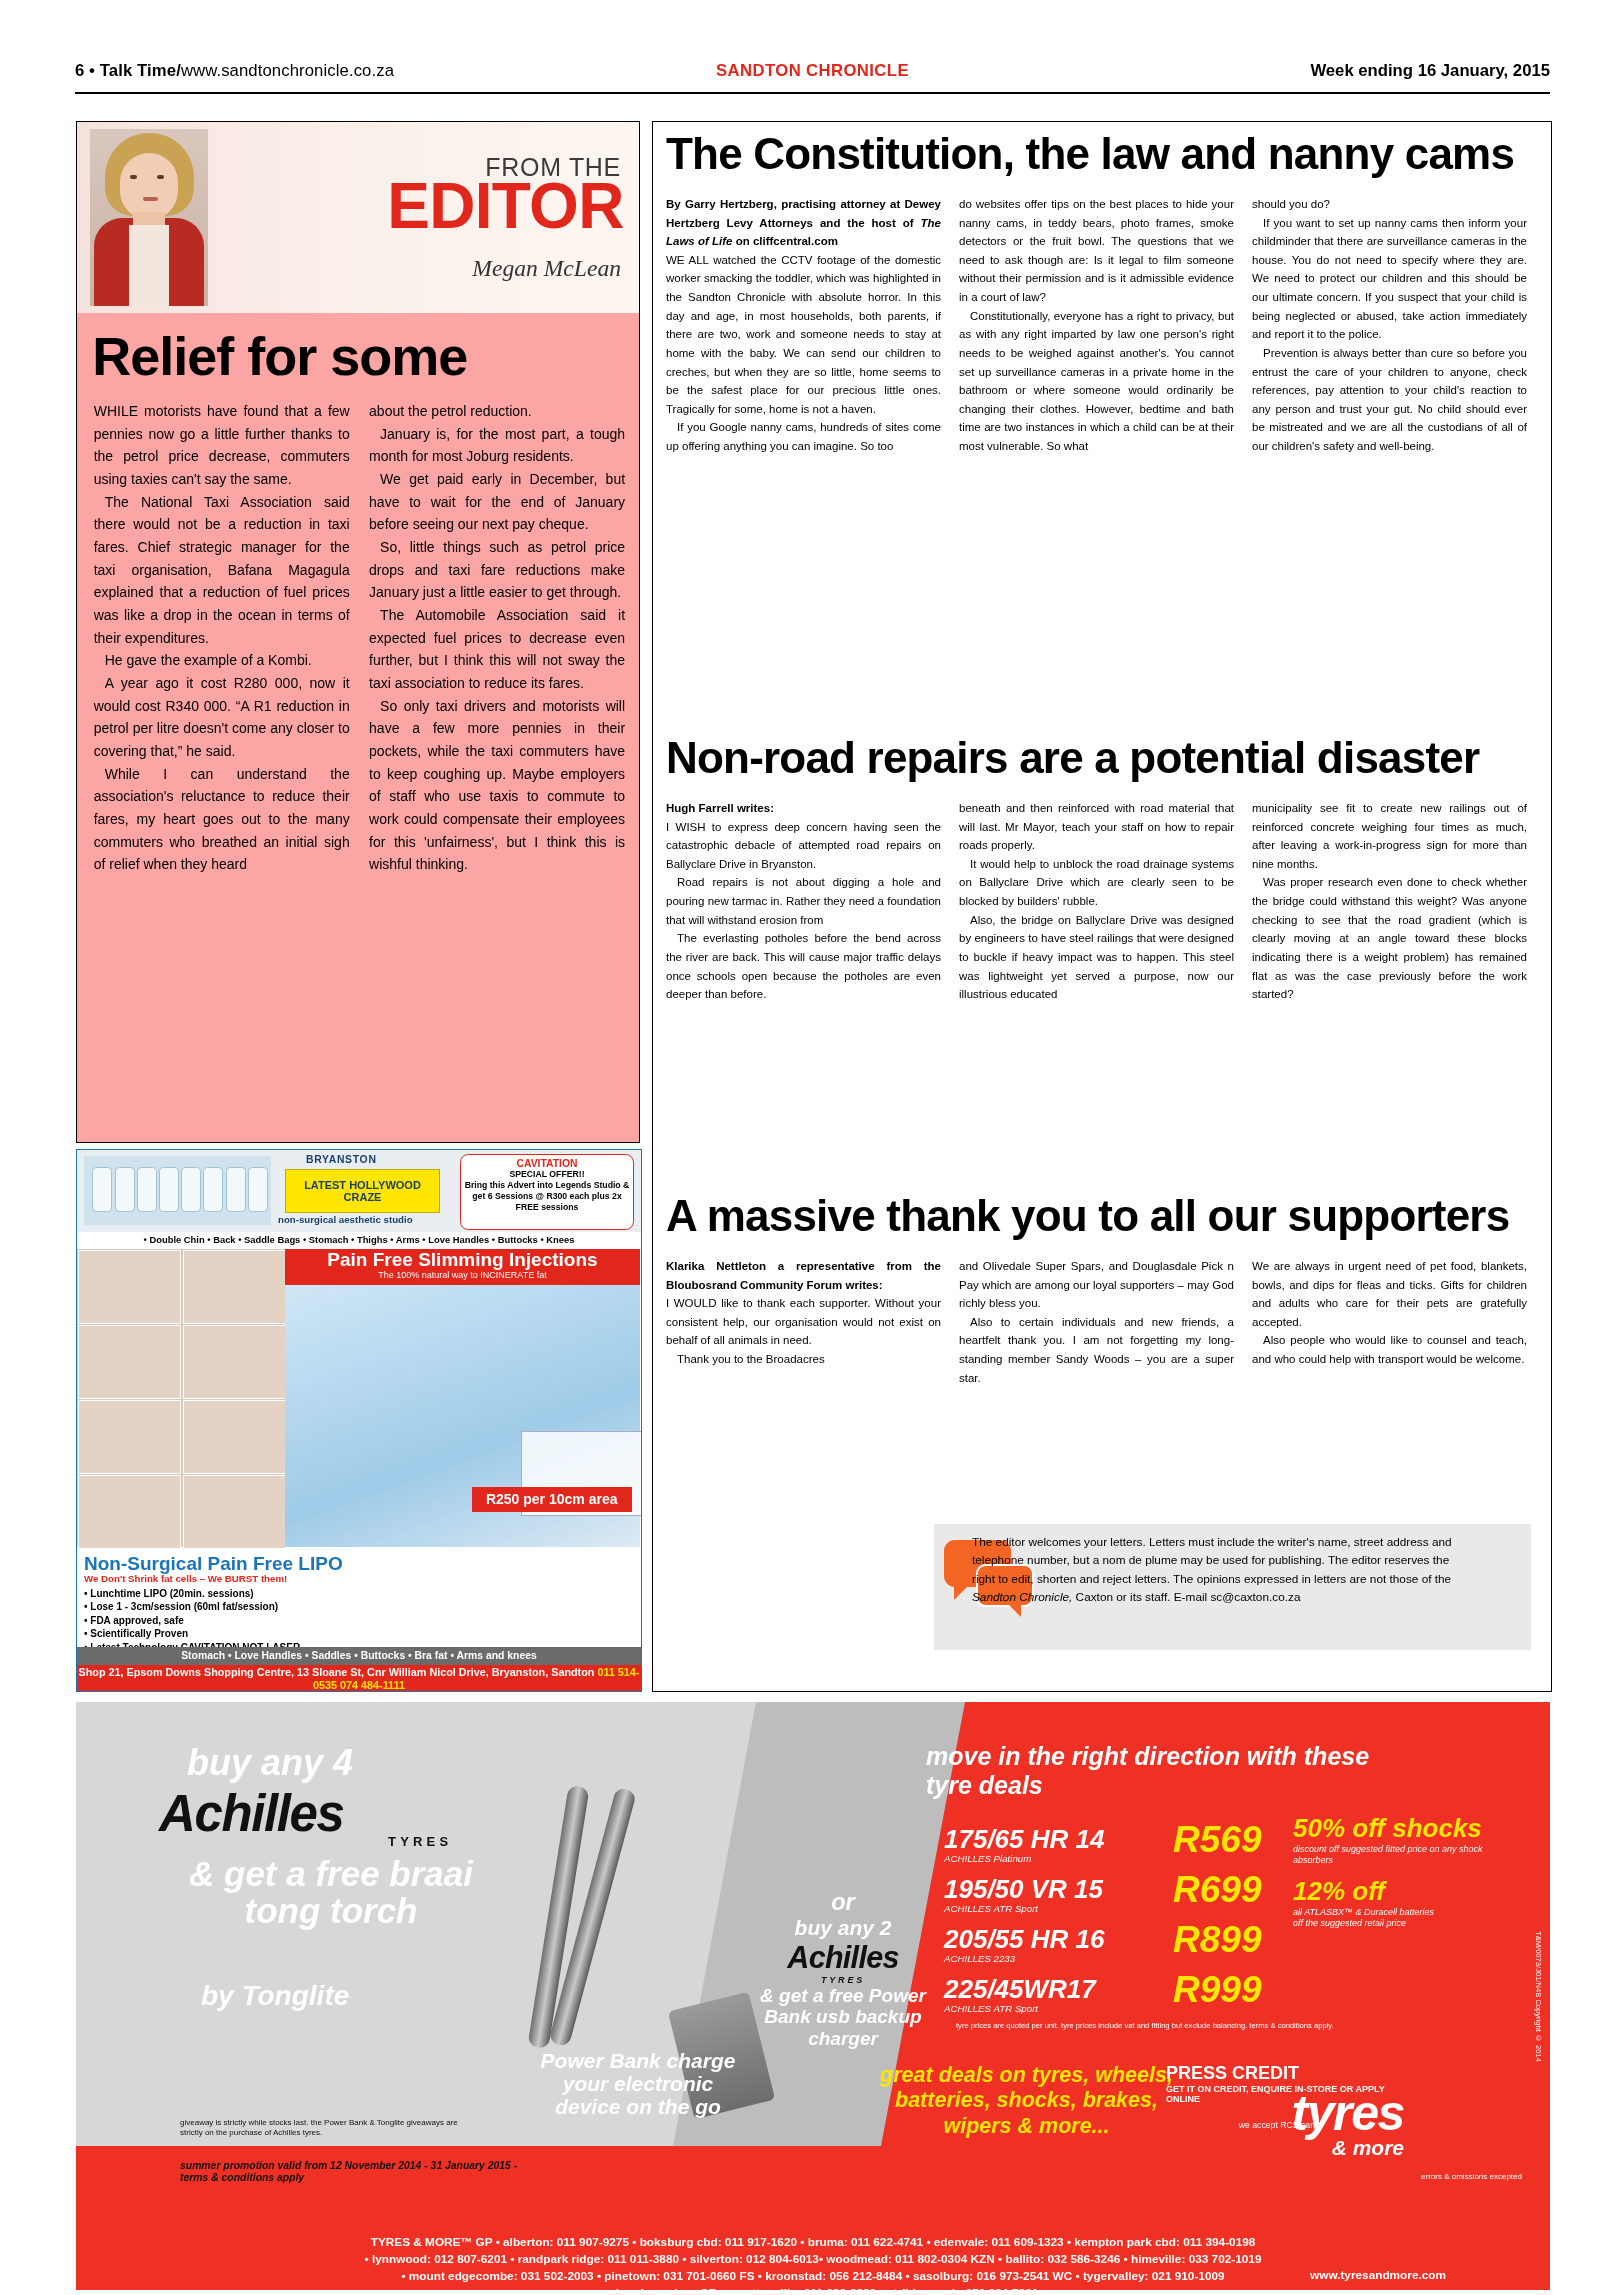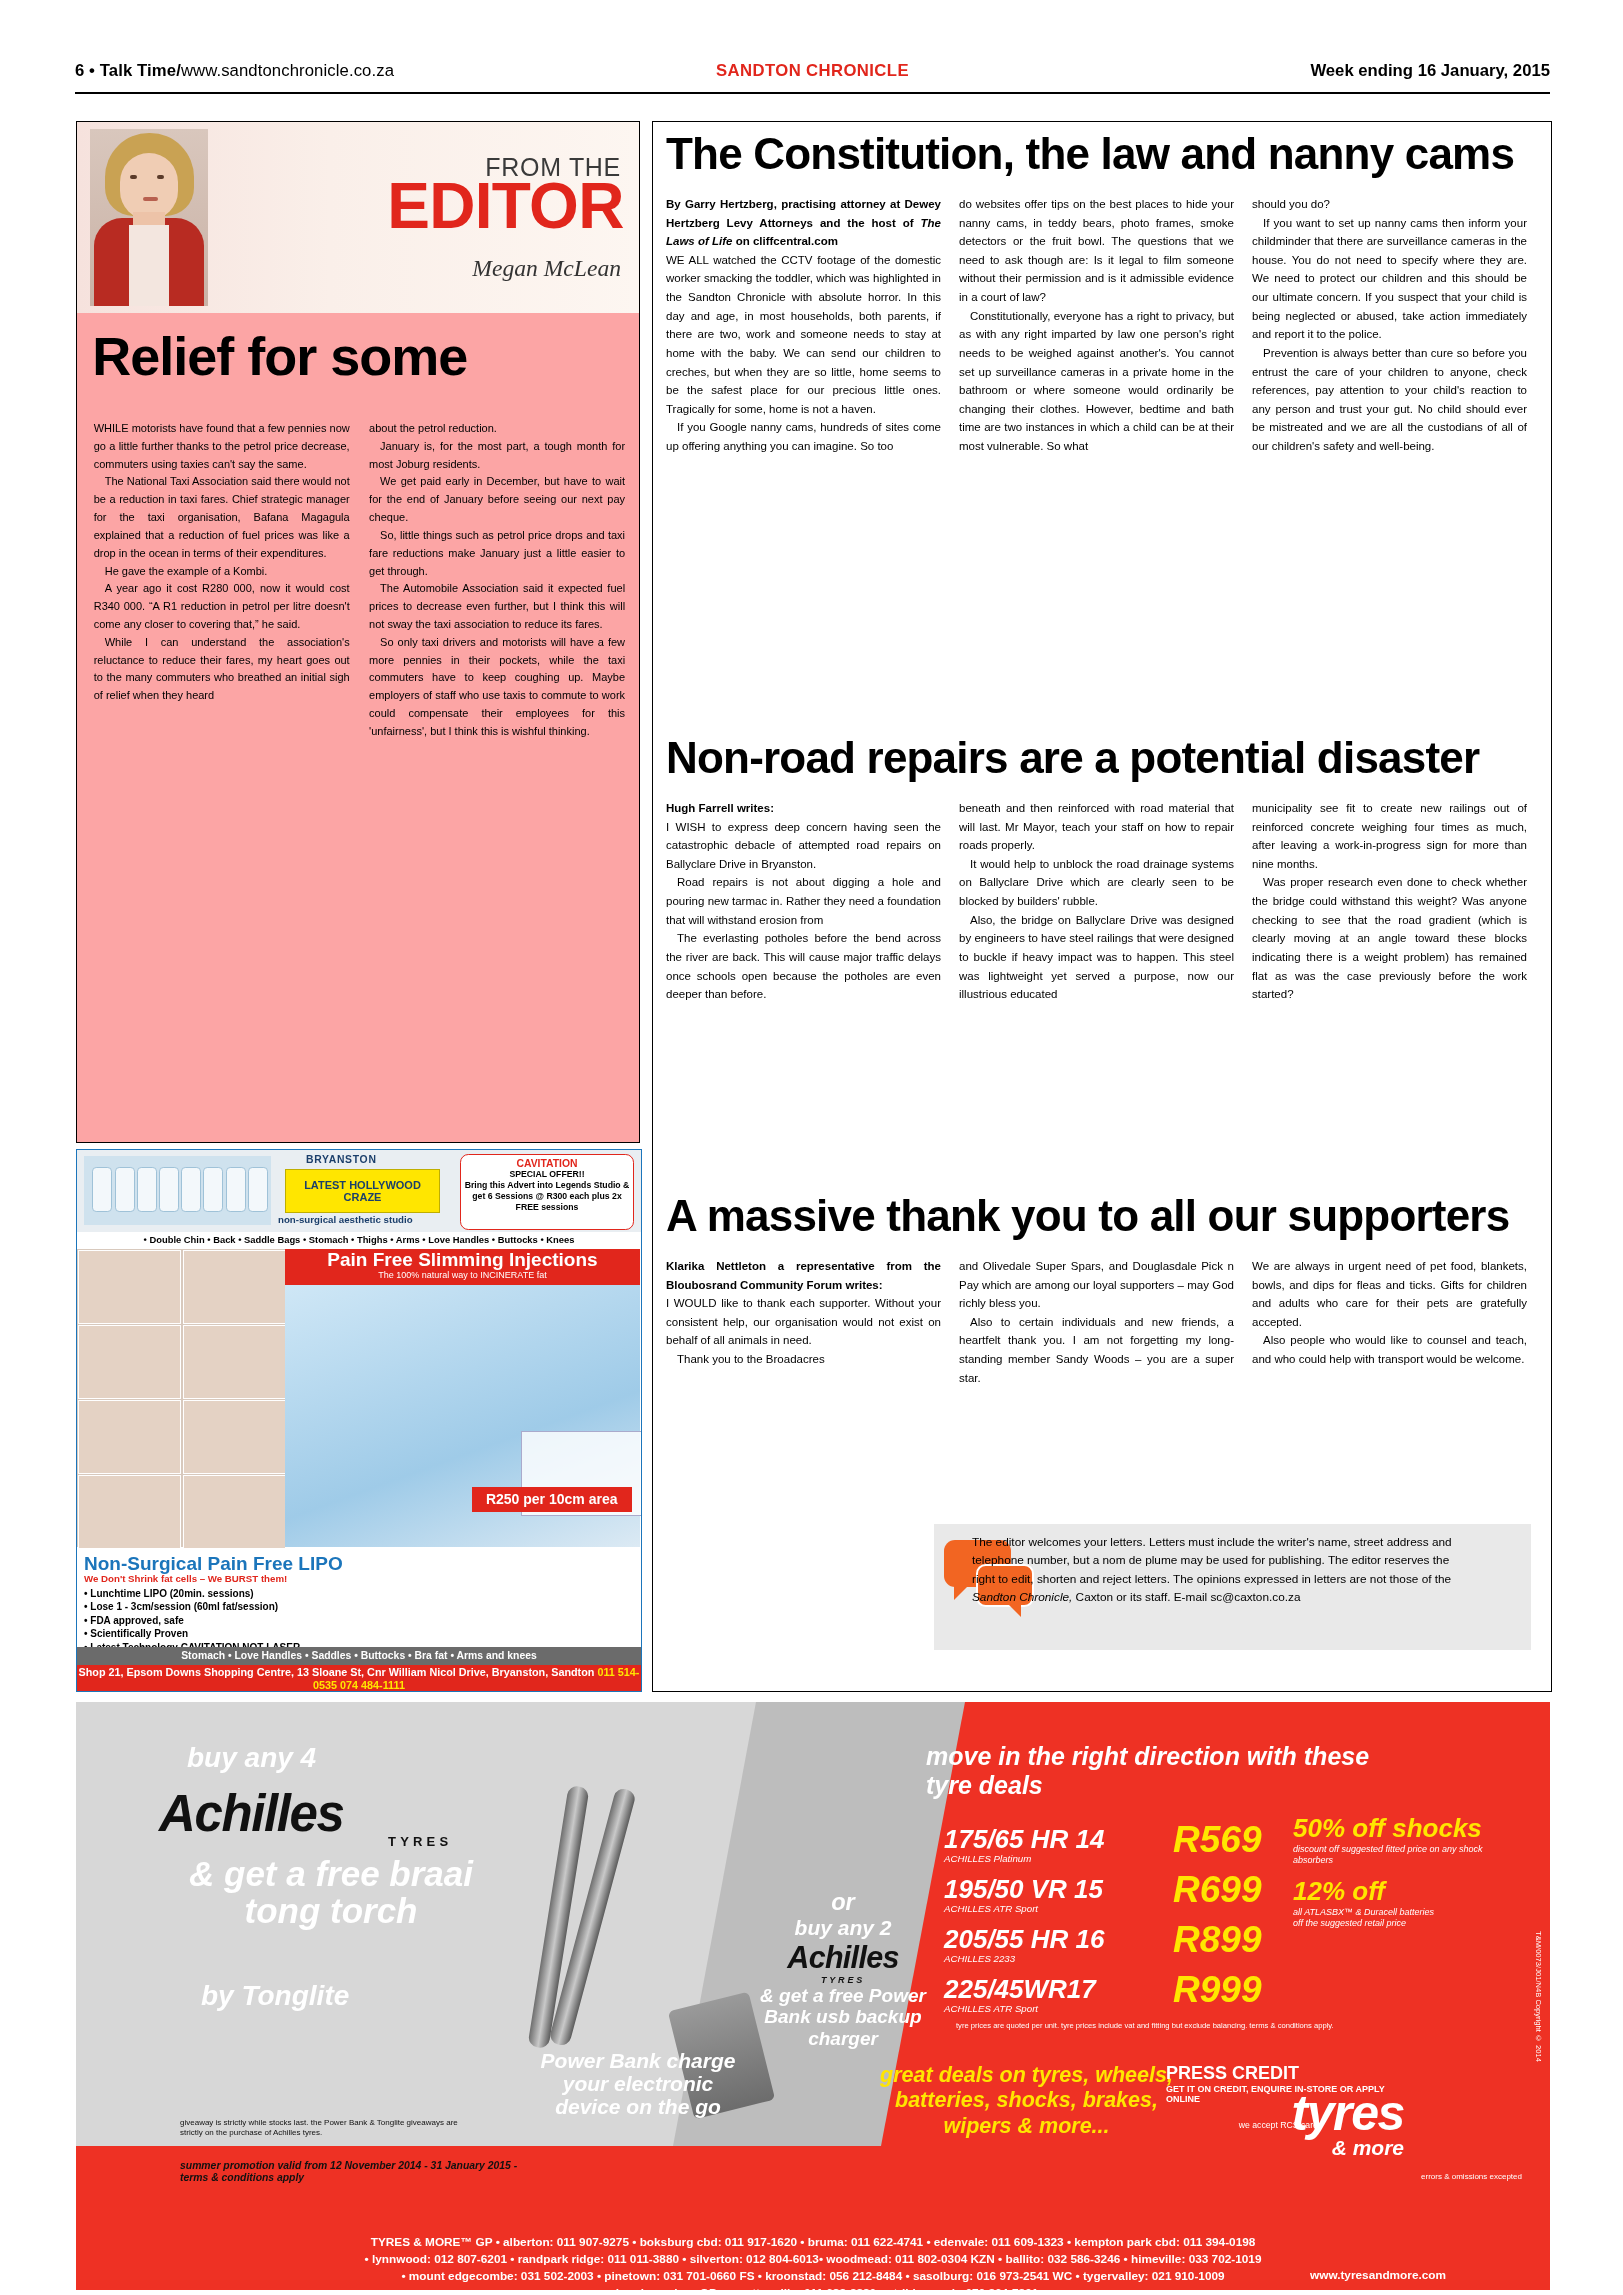--- a/index.html
+++ b/index.html
@@ -25,21 +25,21 @@
   .photo .mouth{position:absolute;left:53px;top:68px;width:15.3px;height:4.2px;background:#b8604f;border-radius:2.8px;}
   .photo .body{position:absolute;left:4.2px;top:89px;width:110px;height:90px;background:#b82b22;border-radius:28px 28px 0 0;}
   .photo .neck{position:absolute;left:43px;top:83px;width:32px;height:21px;background:#edc3a8;}
   .photo .top{position:absolute;left:39px;top:96px;width:40px;height:83px;background:#f3e6df;}
   .fromthe{position:absolute;right:18px;top:30.5px;font-size:25px;letter-spacing:0.7px;color:#3a3a3a;font-weight:300;}
   .editorword{position:absolute;right:15.3px;top:54px;font-size:64px;font-weight:bold;color:#e1261c;letter-spacing:-0.7px;line-height:.95;}
   .editorname{position:absolute;right:18px;top:133px;font-size:23.6px;font-style:italic;color:#333;font-family:"Liberation Serif",serif;}
 
   .relief-title{position:absolute;left:15.3px;top:203px;width:534px;font-size:54px;font-weight:bold;letter-spacing:-1px;font-family:"Liberation Sans",sans-serif;}
   .editor-cols{position:absolute;left:16.7px;top:278px;width:532px;display:flex;gap:19.4px;}
-  .editor-cols .col{width:256px;font-size:11px;line-height:1.62;text-align:justify;font-family:"Liberation Sans",sans-serif;margin-top:20px;}
+  .editor-cols .col{width:256px;font-size:14px;line-height:1.62;text-align:justify;font-family:"Liberation Sans",sans-serif;}
   .editor-cols p{margin:0 0 0 0;text-indent:11px;}
   .editor-cols p.first{text-indent:0;}
 
   
   .ad-lipo{position:absolute;left:76px;top:1149px;width:564px;height:541px;border:1.4px solid #1b75bb;background:#fff;overflow:hidden;}
   .ad-top{position:absolute;left:0;top:0;width:564px;height:82px;background:#e9eef2;}
   .bryanston{position:absolute;left:229px;top:4.2px;font-size:10.4px;font-weight:bold;color:#1b3f6b;letter-spacing:0.7px;}
   .legends{position:absolute;left:208px;top:19.4px;width:153px;height:42px;background:#ffe600;border:1.4px solid #bfae00;display:flex;align-items:center;justify-content:center;text-align:center;font-size:11px;font-weight:bold;color:#1b3f6b;line-height:1.1;}
   .cav-badge{position:absolute;right:7px;top:4.2px;width:174px;height:76px;border:1.4px solid #e1261c;border-radius:8.3px;background:#fff;text-align:center;padding-top:2.8px;box-sizing:border-box;}
   .cav-badge .t{font-size:10.4px;font-weight:bold;color:#e1261c;}
@@ -82,21 +82,21 @@
   .bub1:after{content:"";position:absolute;left:9.7px;bottom:-12.5px;border-left:14px solid #f26522;border-bottom:14px solid transparent;}
   .bub2{position:absolute;left:32px;top:23.6px;width:54px;height:39px;background:#f26522;border-radius:9.7px;border:2.8px solid #fff;}
   .bub2:after{content:"";position:absolute;right:11px;bottom:-12.5px;border-right:12.5px solid #f26522;border-bottom:12.5px solid transparent;}
 
   
   .tyre-ad{position:absolute;left:76px;top:1702px;width:1474px;height:528px;background:#ee3124;overflow:hidden;}
   .grey-swoosh{position:absolute;left:0;top:0;width:819px;height:444px;background:#d7d7d7;
     clip-path:polygon(0 0, 819px 0, 680px 444px, 0 444px);}
   .grey-swoosh2{position:absolute;left:597px;top:0;width:292px;height:444px;background:#bdbdbd;
     clip-path:polygon(83px 0, 292px 0, 208px 444px, 0 444px);}
-  .buyany4{position:absolute;left:111px;top:40px;font-size:28px;font-style:italic;font-weight:bold;color:#fff;}
+  .buyany4{position:absolute;left:111px;top:40px;font-size:36px;font-style:italic;font-weight:bold;color:#fff;}
   .achilles-logo{position:absolute;left:83px;top:82px;font-size:51px;font-weight:bold;font-style:italic;color:#111;letter-spacing:-1.4px;}
   .achilles-sub{position:absolute;left:312px;top:132px;font-size:13px;letter-spacing:4.2px;color:#111;font-weight:bold;}
   .getfree{position:absolute;left:92px;top:154px;width:326px;font-size:35px;font-style:italic;font-weight:bold;color:#fff;line-height:1.05;text-align:center;}
   .bytonglite{position:absolute;left:125px;top:278px;font-size:28px;font-style:italic;font-weight:bold;color:#fff;}
   .powerbank-txt{position:absolute;left:458px;top:347px;width:208px;font-size:21px;font-style:italic;font-weight:bold;color:#fff;text-align:center;line-height:1.1;}
   .orblock{position:absolute;left:680px;top:187px;width:174px;text-align:center;color:#fff;font-style:italic;font-weight:bold;}
   .orblock .or{font-size:23.6px;}
   .orblock .b2{font-size:21px;}
   .orblock .ach{font-size:30.5px;color:#111;letter-spacing:-0.7px;}
   .orblock .tyres{font-size:9px;letter-spacing:2.8px;color:#111;}

